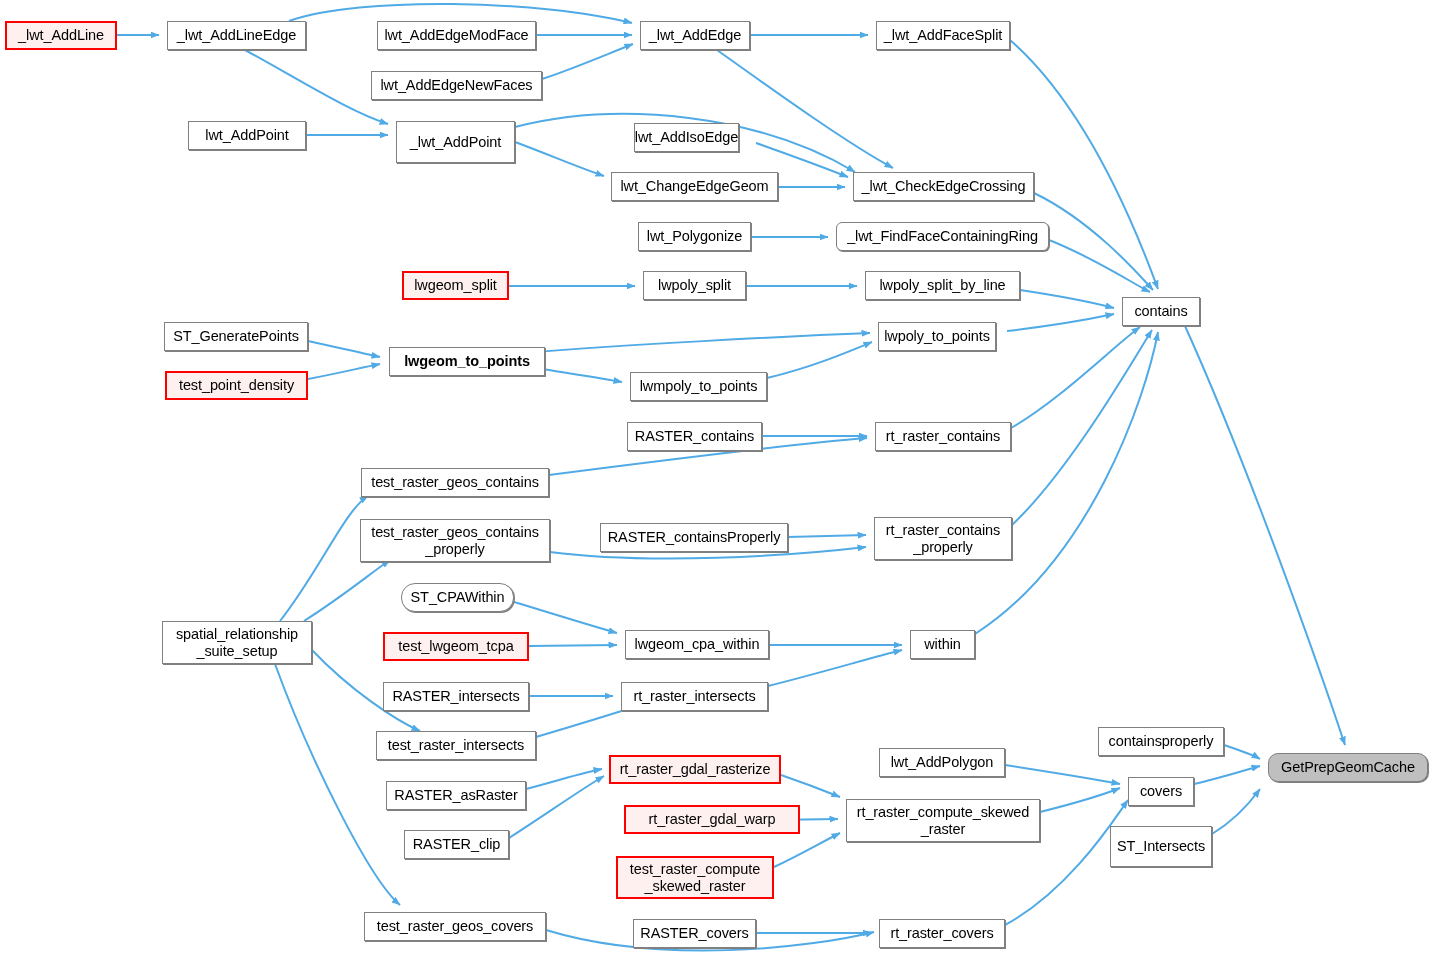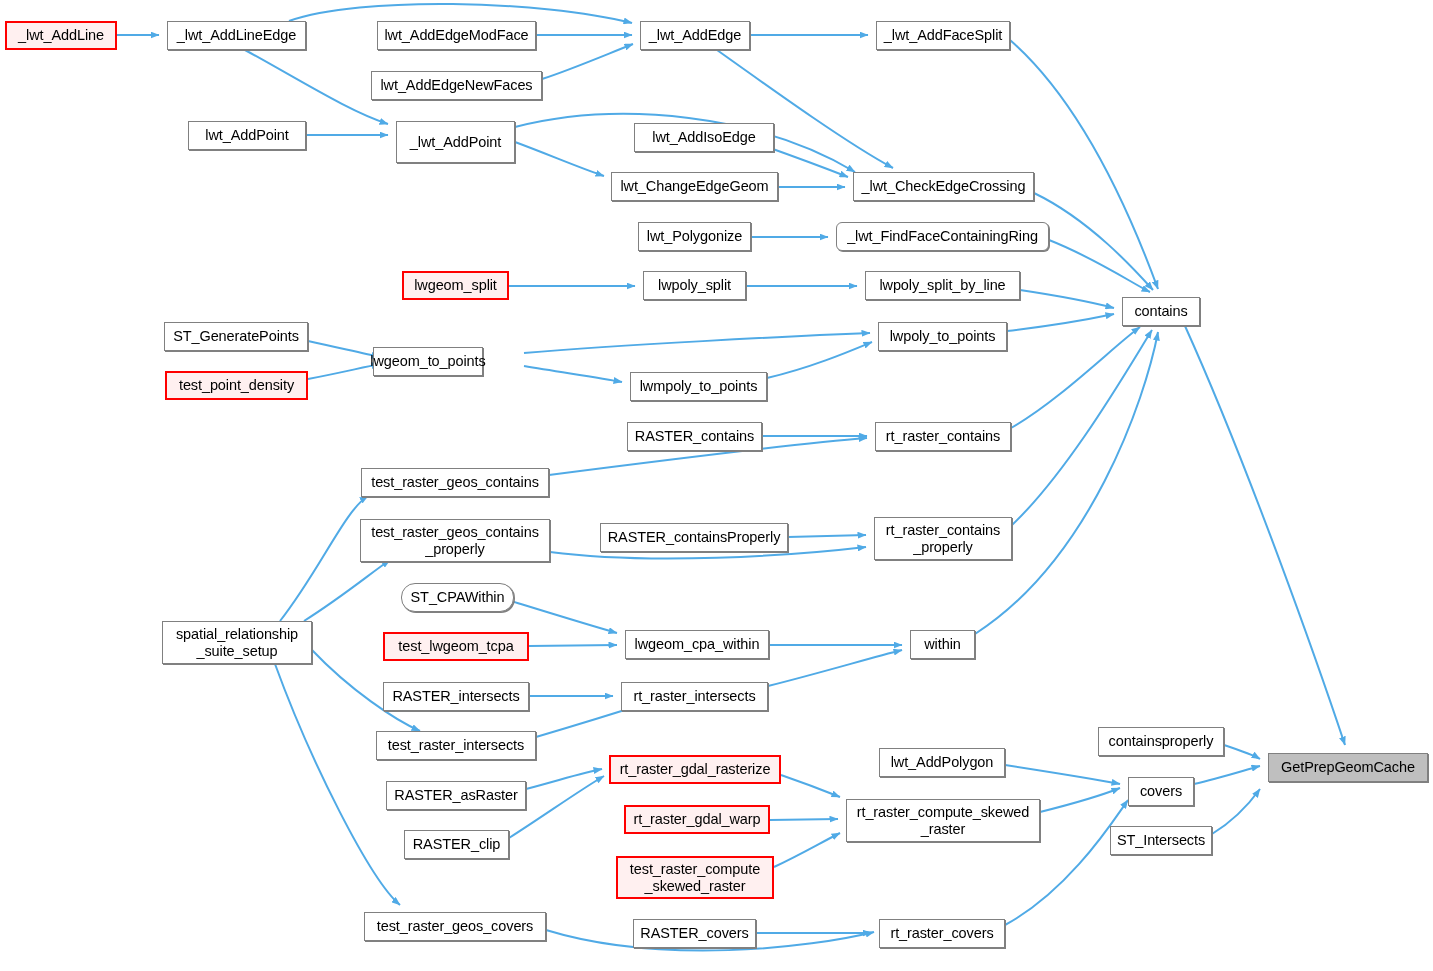--- a/index.html
+++ b/index.html
@@ -108,32 +108,32 @@
   </svg>
   <div id="node-layer">
       <div class="node red" style="left: 5px; top: 21px; width: 112px; height: 29px;">_lwt_AddLine</div>
       <div class="node" style="left: 167px; top: 21px; width: 139px; height: 29px;">_lwt_AddLineEdge</div>
       <div class="node" style="left: 377px; top: 21px; width: 159px; height: 29px;">lwt_AddEdgeModFace</div>
       <div class="node" style="left: 640px; top: 21px; width: 110px; height: 29px;">_lwt_AddEdge</div>
       <div class="node" style="left: 876px; top: 21px; width: 134px; height: 29px;">_lwt_AddFaceSplit</div>
       <div class="node" style="left: 371px; top: 71px; width: 171px; height: 29px;">lwt_AddEdgeNewFaces</div>
       <div class="node" style="left: 188px; top: 121px; width: 118px; height: 29px;">lwt_AddPoint</div>
       <div class="node" style="left: 396px; top: 121px; width: 119px; height: 42px;">_lwt_AddPoint</div>
-      <div class="node" style="left: 634px; top: 123px; width: 140px; height: 29px;">lwt_AddIsoEdge</div>
+      <div class="node" style="left: 634px; top: 123px; width: 105px; height: 29px;">lwt_AddIsoEdge</div>
       <div class="node" style="left: 611px; top: 172px; width: 167px; height: 29px;">lwt_ChangeEdgeGeom</div>
       <div class="node" style="left: 853px; top: 172px; width: 181px; height: 29px;">_lwt_CheckEdgeCrossing</div>
       <div class="node" style="left: 638px; top: 222px; width: 113px; height: 29px;">lwt_Polygonize</div>
       <div class="node" style="left: 836px; top: 222px; width: 213px; height: 29px; border-radius: 6px;">_lwt_FindFaceContainingRing</div>
       <div class="node red" style="left: 402px; top: 271px; width: 107px; height: 29px;">lwgeom_split</div>
       <div class="node" style="left: 643px; top: 271px; width: 103px; height: 29px;">lwpoly_split</div>
       <div class="node" style="left: 865px; top: 271px; width: 155px; height: 29px;">lwpoly_split_by_line</div>
       <div class="node" style="left: 1122px; top: 297px; width: 78px; height: 29px;">contains</div>
       <div class="node" style="left: 164px; top: 322px; width: 144px; height: 29px;">ST_GeneratePoints</div>
-      <div class="node" style="left: 878px; top: 322px; width: 129px; height: 29px;">lwpoly_to_points</div>
-      <div class="node" style="left: 373px; top: 347px; width: 110px; height: 29px;">lwgeom_to_points</div>
+      <div class="node" style="left: 878px; top: 322px; width: 118px; height: 29px;">lwpoly_to_points</div>
+      <div class="node" style="left: 389px; top: 347px; width: 156px; height: 29px; font-weight: bold;">lwgeom_to_points</div>
       <div class="node red" style="left: 165px; top: 371px; width: 143px; height: 29px;">test_point_density</div>
       <div class="node" style="left: 630px; top: 372px; width: 137px; height: 29px; text-align: center;">lwmpoly_to_points</div>
       <div class="node" style="left: 627px; top: 422px; width: 135px; height: 29px;">RASTER_contains</div>
       <div class="node" style="left: 875px; top: 422px; width: 136px; height: 29px;">rt_raster_contains</div>
       <div class="node" style="left: 361px; top: 468px; width: 188px; height: 29px;">test_raster_geos_contains</div>
       <div class="node" style="left: 360px; top: 519px; width: 190px; height: 43px;">test_raster_geos_contains
 _properly</div>
       <div class="node" style="left: 600px; top: 523px; width: 188px; height: 29px;">RASTER_containsProperly</div>
       <div class="node" style="left: 874px; top: 517px; width: 138px; height: 43px;">rt_raster_contains
 _properly</div>
@@ -142,27 +142,27 @@
 _suite_setup</div>
       <div class="node red" style="left: 383px; top: 632px; width: 146px; height: 29px;">test_lwgeom_tcpa</div>
       <div class="node" style="left: 625px; top: 630px; width: 144px; height: 29px;">lwgeom_cpa_within</div>
       <div class="node" style="left: 910px; top: 630px; width: 65px; height: 29px;">within</div>
       <div class="node" style="left: 383px; top: 682px; width: 146px; height: 29px;">RASTER_intersects</div>
       <div class="node" style="left: 621px; top: 682px; width: 147px; height: 29px;">rt_raster_intersects</div>
       <div class="node" style="left: 376px; top: 731px; width: 160px; height: 29px;">test_raster_intersects</div>
       <div class="node red" style="left: 609px; top: 755px; width: 172px; height: 29px;">rt_raster_gdal_rasterize</div>
       <div class="node" style="left: 1098px; top: 727px; width: 126px; height: 29px;">containsproperly</div>
       <div class="node" style="left: 879px; top: 748px; width: 126px; height: 29px;">lwt_AddPolygon</div>
-      <div class="node current" style="left: 1268px; top: 753px; width: 160px; height: 29px;">GetPrepGeomCache</div>
+      <div class="node current" style="left: 1268px; top: 753px; width: 160px; height: 29px; border-radius: 10px;">GetPrepGeomCache</div>
       <div class="node" style="left: 386px; top: 781px; width: 140px; height: 29px;">RASTER_asRaster</div>
-      <div class="node red" style="left: 624px; top: 805px; width: 146px; height: 29px;">rt_raster_gdal_warp</div>
+      <div class="node red" style="left: 624px; top: 805px; width: 176px; height: 29px;">rt_raster_gdal_warp</div>
       <div class="node" style="left: 846px; top: 799px; width: 194px; height: 43px;">rt_raster_compute_skewed
 _raster</div>
       <div class="node" style="left: 1128px; top: 777px; width: 66px; height: 29px;">covers</div>
       <div class="node" style="left: 404px; top: 830px; width: 105px; height: 29px;">RASTER_clip</div>
-      <div class="node" style="left: 1110px; top: 826px; width: 102px; height: 29px;">ST_Intersects</div>
+      <div class="node" style="left: 1110px; top: 826px; width: 102px; height: 41px;">ST_Intersects</div>
       <div class="node red" style="left: 616px; top: 856px; width: 158px; height: 43px;">test_raster_compute
 _skewed_raster</div>
       <div class="node" style="left: 364px; top: 912px; width: 182px; height: 29px;">test_raster_geos_covers</div>
       <div class="node" style="left: 633px; top: 919px; width: 123px; height: 29px;">RASTER_covers</div>
       <div class="node" style="left: 879px; top: 919px; width: 126px; height: 29px;">rt_raster_covers</div>
     </div>
 </div>
 
 </body></html>

